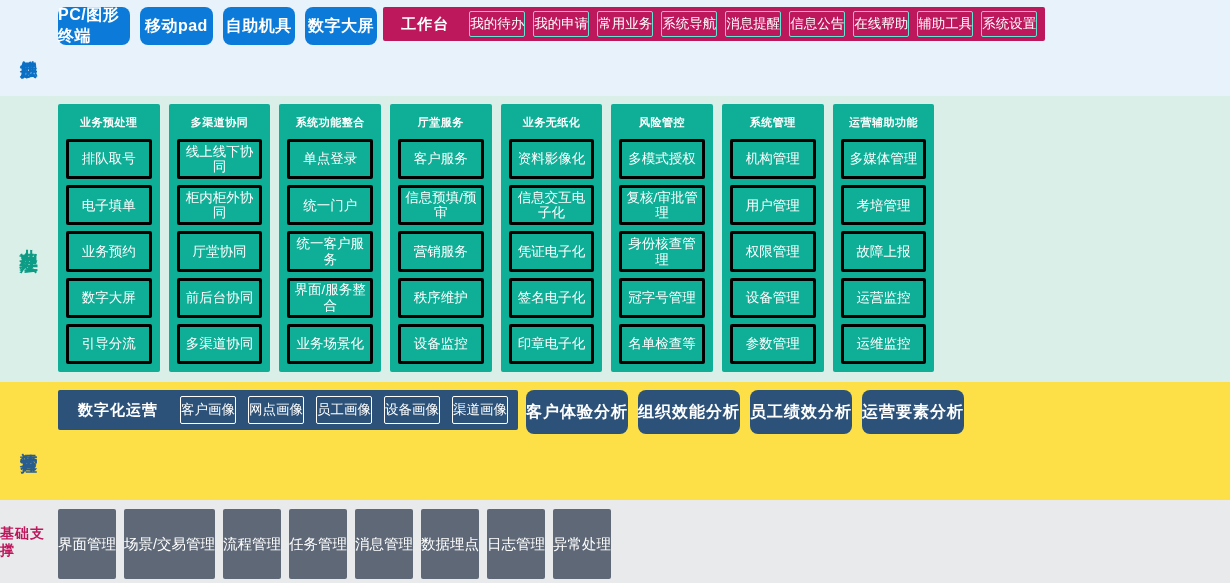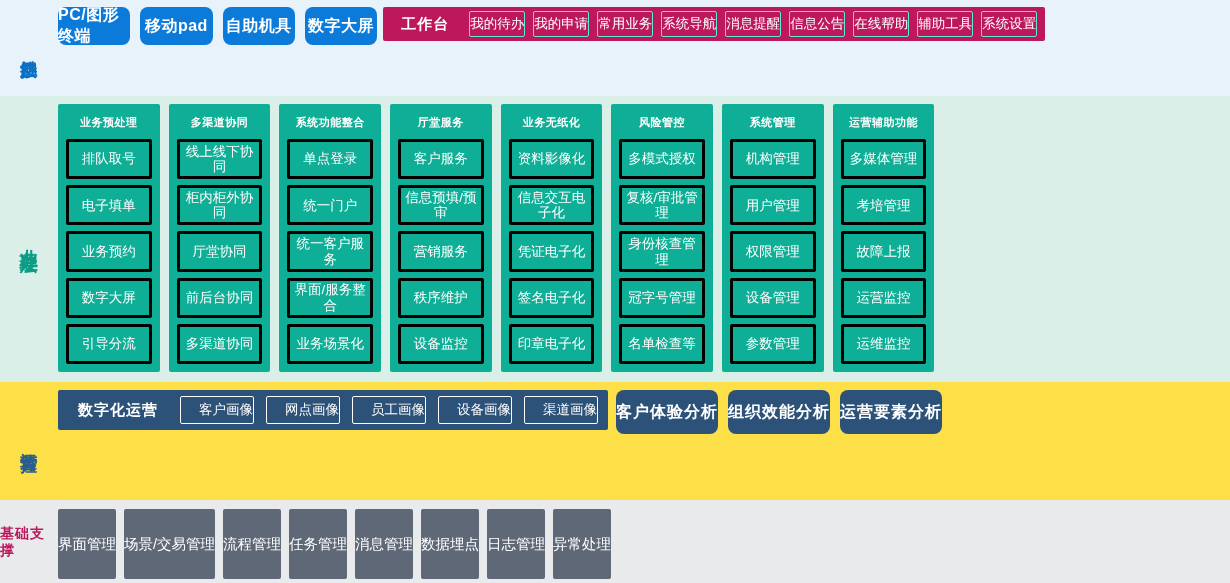--- a/index.html
+++ b/index.html
@@ -77,21 +77,21 @@
     height:40px;background:#2d5279;border-radius:2px;
     display:flex;align-items:center;gap:12px;padding:0 10px;box-sizing:border-box;
   }
   .ops-row1-title{
     color:#ffffff;font-size:15px;font-weight:bold;letter-spacing:1px;
     padding:0 10px;white-space:nowrap;
   }
   .ops-chip{
     flex:1;height:26px;border:1px solid #ffffff;border-radius:2px;
     color:#ffffff;font-size:13.5px;
-    display:flex;align-items:center;justify-content:center;white-space:nowrap;padding-left:18px;
+    display:flex;align-items:center;justify-content:center;white-space:nowrap;
   }
   .ops-row2{display:flex;gap:10px;height:44px;}
   .ops-analysis{
     flex:1;background:#2d5279;border-radius:8px;color:#ffffff;
     font-size:16px;font-weight:bold;letter-spacing:1px;
     display:flex;align-items:center;justify-content:center;
   }
 
   
   .layer-base{background:#e8eaec;height:83px;}
@@ -221,20 +221,21 @@
         <div class="ops-row1-title">数字化运营</div>
         <div class="ops-chip">客户画像</div>
         <div class="ops-chip">网点画像</div>
         <div class="ops-chip">员工画像</div>
         <div class="ops-chip">设备画像</div>
         <div class="ops-chip">渠道画像</div>
       </div>
       <div class="ops-row2">
         <div class="ops-analysis">客户体验分析</div>
         <div class="ops-analysis">组织效能分析</div>
+        <div class="ops-analysis">员工绩效分析</div>
         <div class="ops-analysis">运营要素分析</div>
       </div>
     </div>
   </section>
 
   <section class="band layer-base">
     <div class="band-label">基础支撑</div>
     <div class="band-body base-body">
       <div class="base-row">
         <div class="base-chip">界面管理</div>

